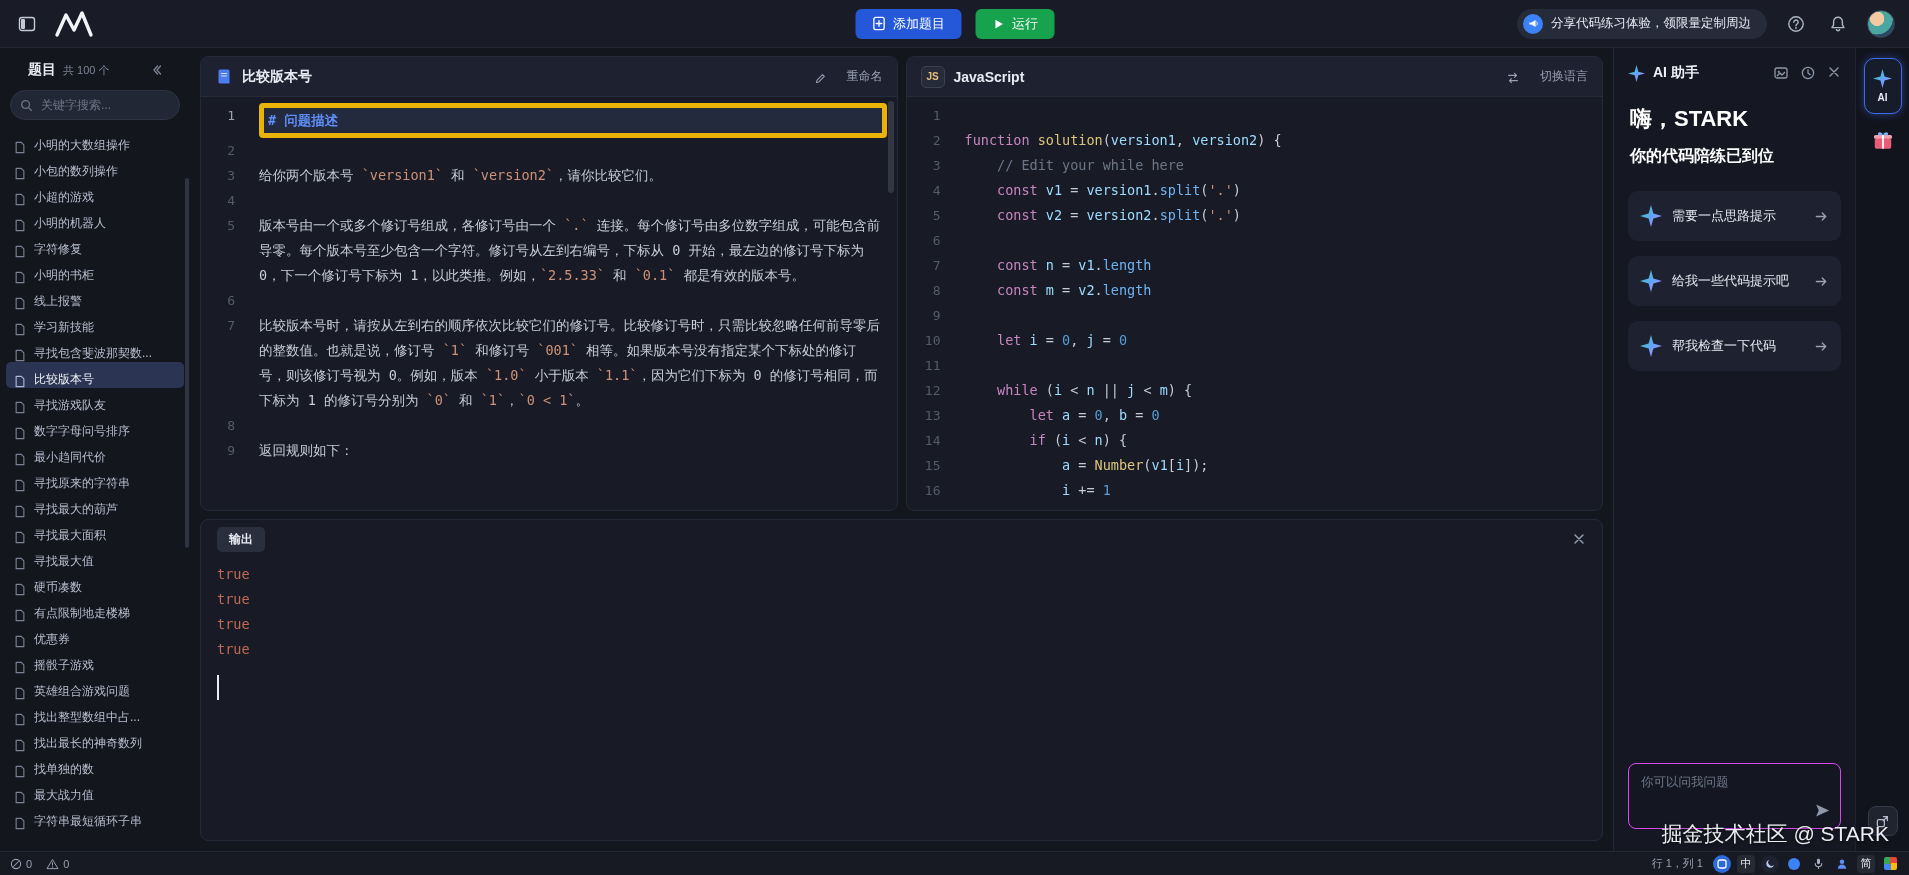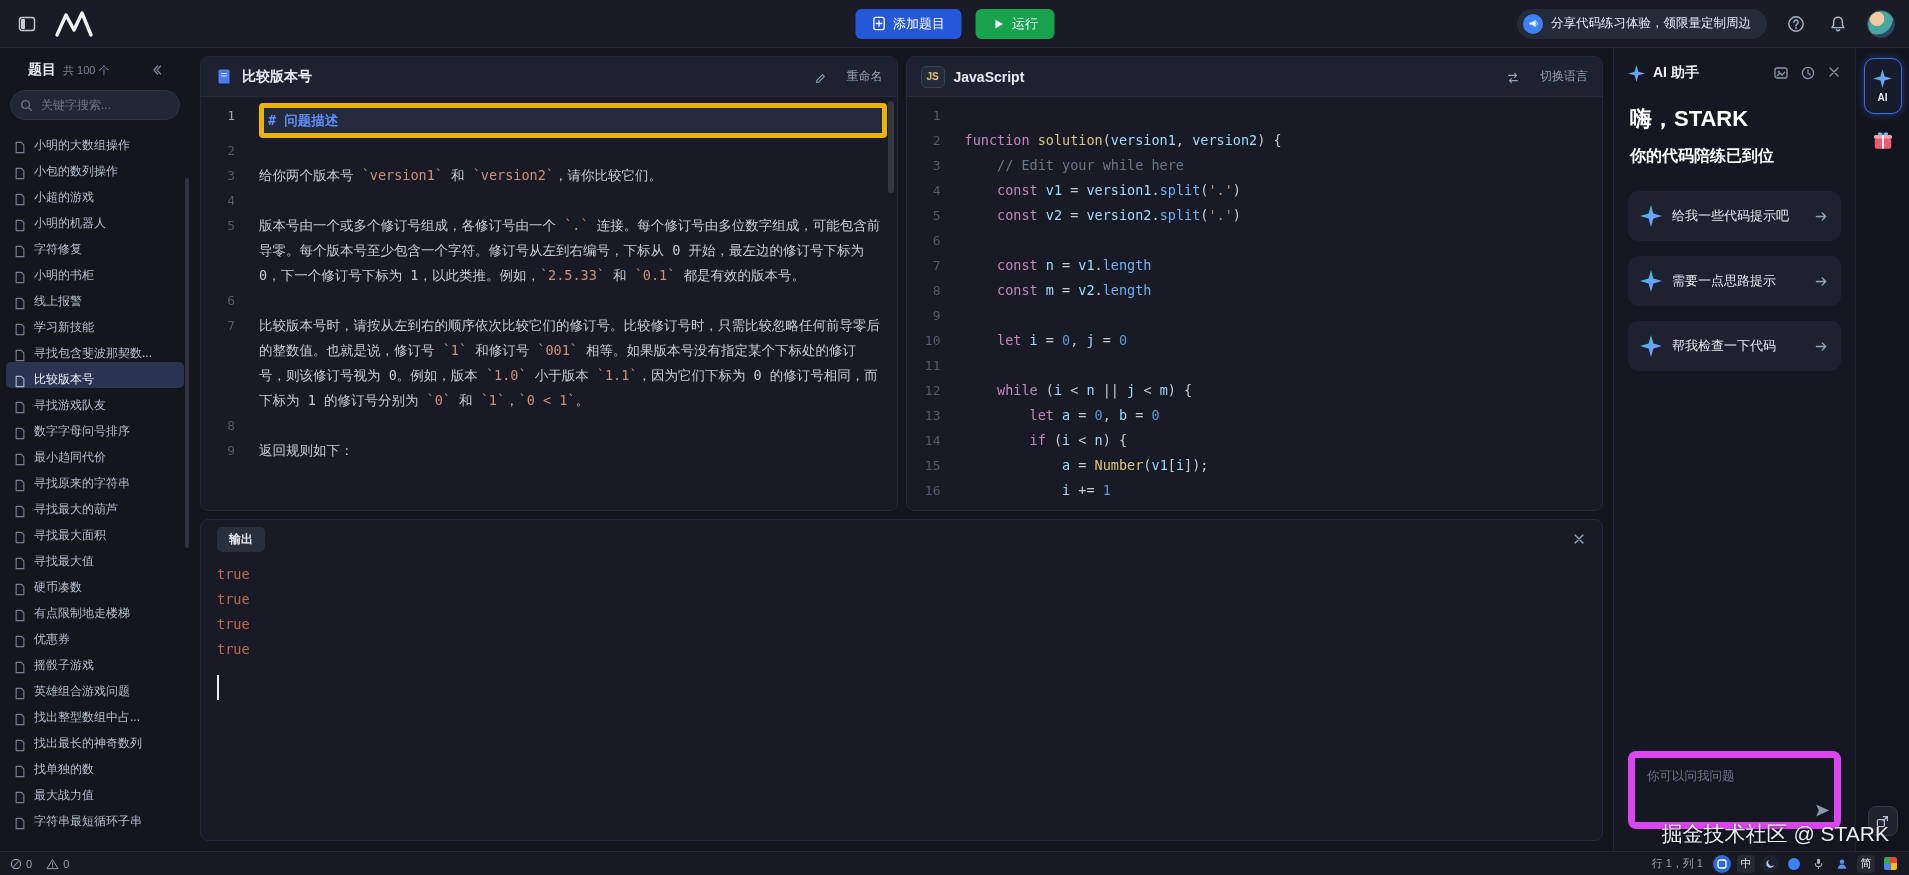--- a/index.html
+++ b/index.html
@@ -104,21 +104,21 @@
   .ai-greet { padding:14px 16px 0; }
   .ai-greet-title { font-size:22px; font-weight:700; color:#fff; }
   .ai-greet-sub { font-size:16px; font-weight:700; color:#fff; margin-top:12px; }
   .ai-cards { padding:24px 14px 0; display:flex; flex-direction:column; gap:15px; }
   .ai-card { background:#1e2230; border-radius:10px; min-height:50px; display:flex; align-items:center;
     gap:10px; padding:8px 12px; cursor:pointer; }
   .ai-card-label { flex:1; font-size:13px; color:#e6e9f1; line-height:1.4; }
   .ai-card-arrow { color:#9aa2b4; display:flex; flex:none; }
   .spark { flex:none; }
   .ai-input-wrap { margin:auto 14px 22px; position:relative; }
-  .ai-input { width:100%; height:78px; background:#141722; border:7px solid #d946ef; border-radius:8px;
+  .ai-input { width:100%; height:66px; background:#141722; border:1px solid #d946ef; border-radius:8px;
     color:#cdd3df; font-size:12.5px; padding:10px 12px; resize:none; outline:none; font-family:inherit; display:block; }
   .ai-input::placeholder { color:#6f7889; }
   .send-btn { position:absolute; right:10px; bottom:10px; color:#8f98ab; cursor:pointer; display:flex; }
 
   
   .rail { width:54px; flex:none; background:#12141d; border-left:1px solid #20242f;
     display:flex; flex-direction:column; align-items:center; padding:10px 0 15px; }
   .ai-launcher { width:38px; height:56px; border-radius:10px; border:1.5px solid #3e6cf0; background:#171c2b;
     display:flex; flex-direction:column; align-items:center; justify-content:center; gap:4px;
     box-shadow:0 0 8px rgba(62,108,240,.45); cursor:pointer; }
@@ -599,32 +599,32 @@
       </div>
       <div class="ai-greet">
         <div class="ai-greet-title">嗨，STARK</div>
         <div class="ai-greet-sub">你的代码陪练已到位</div>
       </div>
       <div class="ai-cards">
           <div class="ai-card">
             <svg class="spark" width="22" height="22" viewBox="0 0 24 24">
               <path d="M12 0 14.6 9.4 24 12 14.6 14.6 12 24 9.4 14.6 0 12 9.4 9.4Z" fill="url(#sparkGrad)"></path>
             </svg>
-            <span class="ai-card-label">给我一些代码提示吧</span>
+            <span class="ai-card-label">需要一点思路提示</span>
             <span class="ai-card-arrow">
               <svg width="15" height="15" viewBox="0 0 16 16">
                 <path d="M2.5 8h10m0 0L8.8 4.3M12.5 8l-3.7 3.7" fill="none" stroke="currentColor" stroke-width="1.4" stroke-linecap="round" stroke-linejoin="round"></path>
               </svg>
             </span>
           </div>
           <div class="ai-card">
             <svg class="spark" width="22" height="22" viewBox="0 0 24 24">
               <path d="M12 0 14.6 9.4 24 12 14.6 14.6 12 24 9.4 14.6 0 12 9.4 9.4Z" fill="url(#sparkGrad)"></path>
             </svg>
-            <span class="ai-card-label">需要一点思路提示</span>
+            <span class="ai-card-label">给我一些代码提示吧</span>
             <span class="ai-card-arrow">
               <svg width="15" height="15" viewBox="0 0 16 16">
                 <path d="M2.5 8h10m0 0L8.8 4.3M12.5 8l-3.7 3.7" fill="none" stroke="currentColor" stroke-width="1.4" stroke-linecap="round" stroke-linejoin="round"></path>
               </svg>
             </span>
           </div>
           <div class="ai-card">
             <svg class="spark" width="22" height="22" viewBox="0 0 24 24">
               <path d="M12 0 14.6 9.4 24 12 14.6 14.6 12 24 9.4 14.6 0 12 9.4 9.4Z" fill="url(#sparkGrad)"></path>
             </svg>

